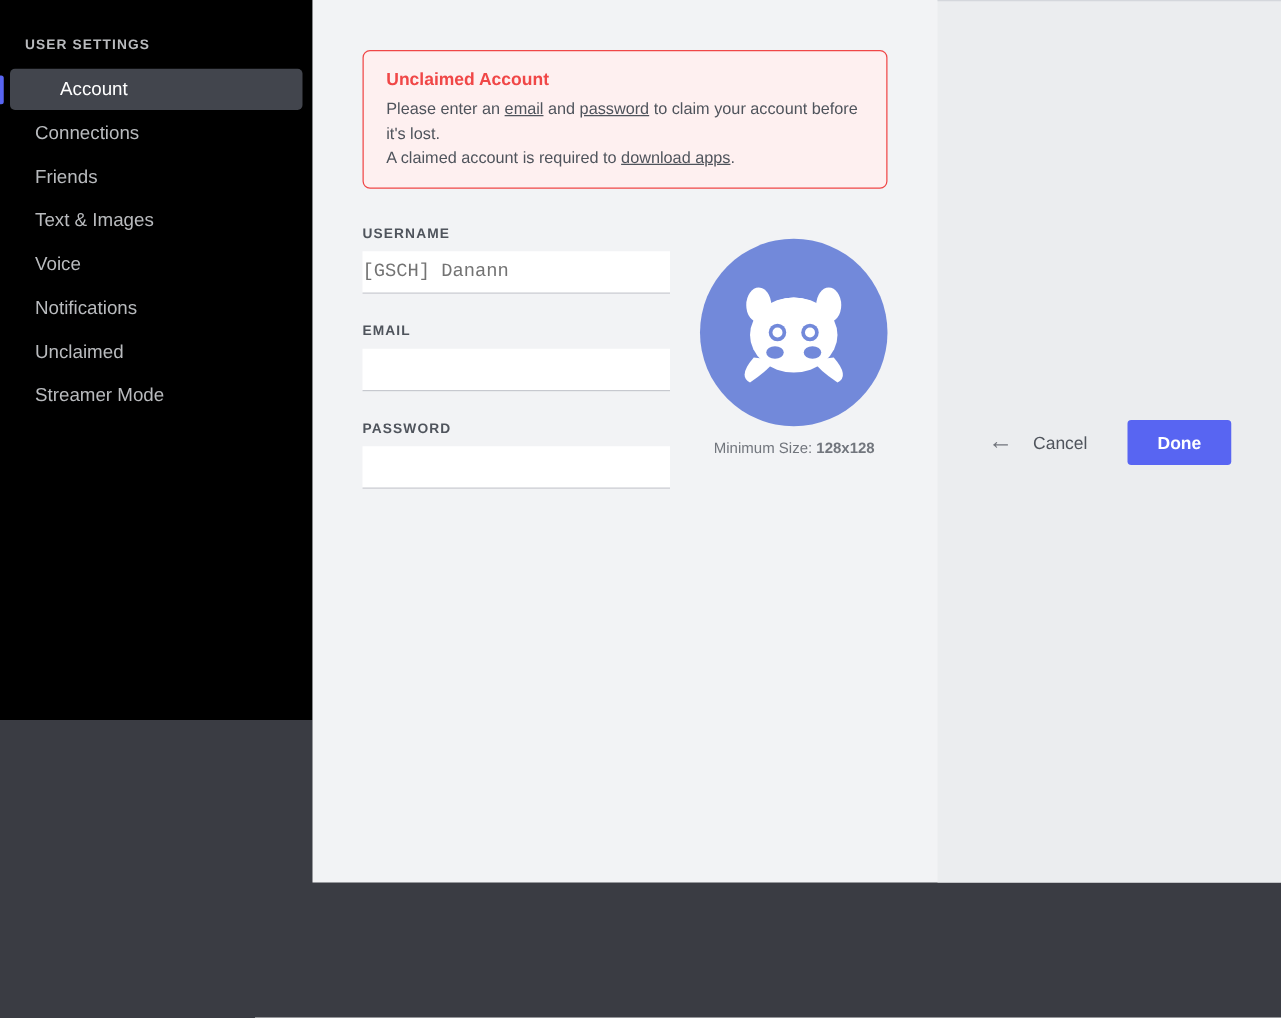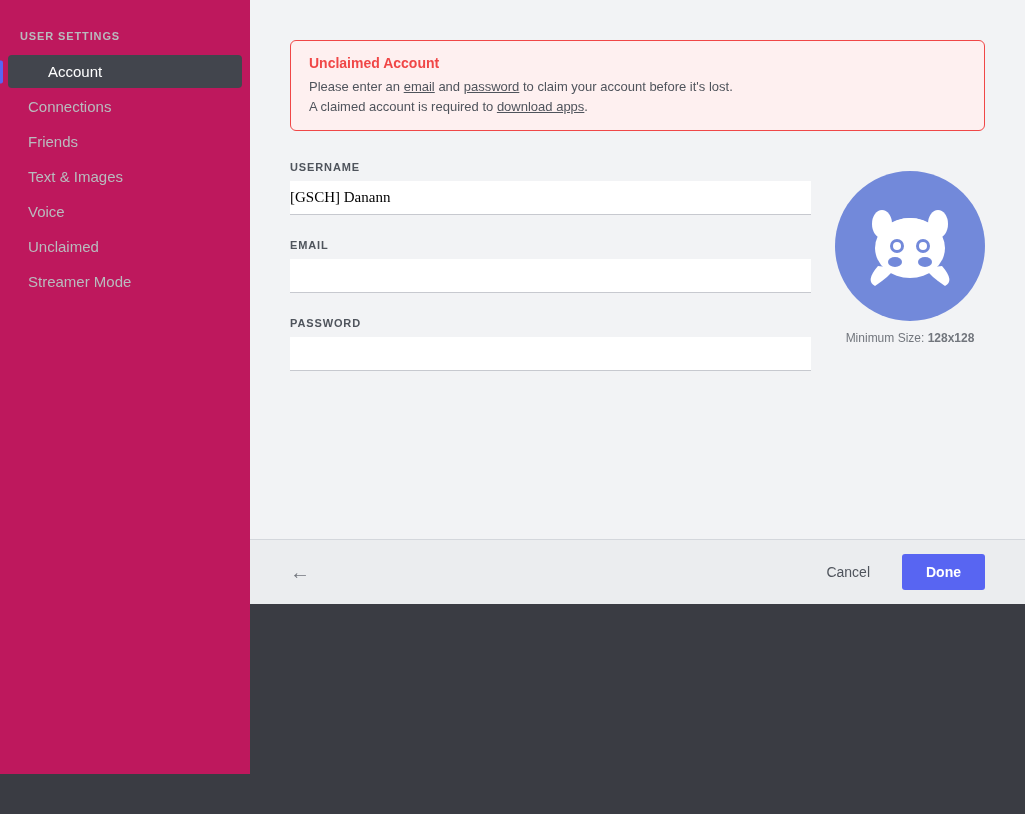--- a/index.html
+++ b/index.html
@@ -9,22 +9,22 @@
       width: 1025px;
       height: 814px;
       overflow: hidden;
       display: flex;
     }
 
     
     .sidebar {
       width: 250px;
       min-width: 250px;
-      background: #be185d;
-      height: 774px;
+      background: #000000;
+      height: 576px;
       padding: 20px 0 20px 0;
       display: flex;
       flex-direction: column;
     }
 
     .sidebar-title {
       color: #b9bbbe;
       font-size: 11px;
       font-weight: 700;
       letter-spacing: 0.08em;
@@ -60,23 +60,23 @@
       width: 3px;
       height: 70%;
       background: #5865f2;
       border-radius: 0 2px 2px 0;
     }
 
     
     .main-area {
       flex: 1;
       background: #f2f3f5;
-      height: 604px;
-      display: flex;
-      flex-direction: column;
+      height: 706px;
+      display: flex;
+      flex-direction: row;
       position: relative;
     }
 
     .content-scroll {
       flex: 1;
       overflow-y: auto;
       padding: 40px 40px 20px 40px;
     }
 
     
@@ -132,23 +132,23 @@
       margin-bottom: 8px;
     }
 
     .field-input {
       width: 100%;
       background: #ffffff;
       border: none;
       border-bottom: 1.5px solid #c7c9cf;
       padding: 8px 0;
       font-size: 15px;
-      color: #000000;
+      color: #737373;
       outline: none;
-      font-family: Liberation Serif, serif;
+      font-family: Liberation Mono, monospace;
     }
 
     .field-input::placeholder {
       color: #b9bbbe;
     }
 
     
     .avatar-section {
       display: flex;
       flex-direction: column;
@@ -248,20 +248,23 @@
     <span>Connections</span>
   </div>
   <div class="sidebar-item">
     <span>Friends</span>
   </div>
   <div class="sidebar-item">
     <span>Text &amp; Images</span>
   </div>
   <div class="sidebar-item">
     <span>Voice</span>
+  </div>
+  <div class="sidebar-item">
+    <span>Notifications</span>
   </div>
   <div class="sidebar-item">
     <span>Unclaimed</span>
   </div>
   <div class="sidebar-item">
     <span>Streamer Mode</span>
   </div>
 </div>
 
 <div class="main-area">

